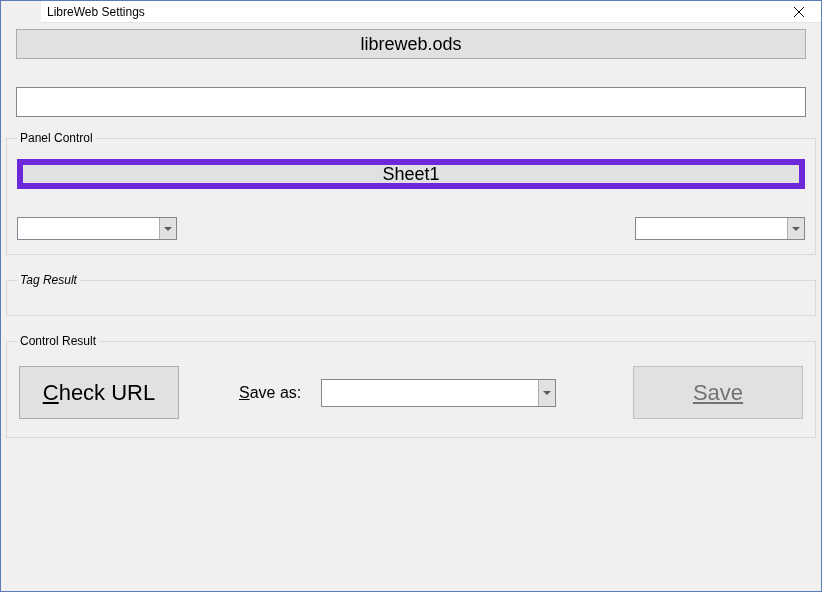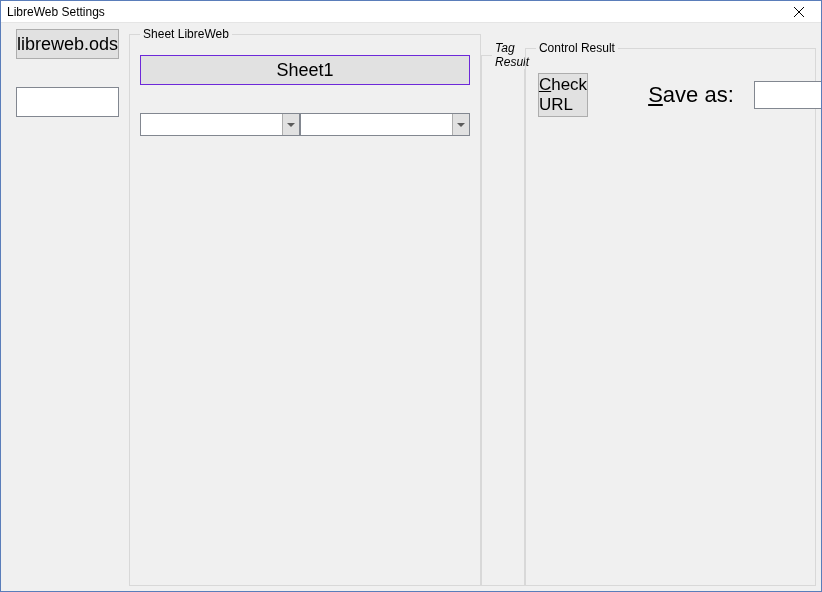--- a/index.html
+++ b/index.html
@@ -16,35 +16,36 @@
     border: 1px solid #5a7dba;
   }
   .titlebar {
     height: 22px;
     background: #fff;
     display: flex;
     align-items: center;
     justify-content: space-between;
     padding: 0 0 0 6px;
     border-bottom: 1px solid #e5e5e5;
+    margin-left: 40px;
   }
   .titlebar-close {
     width: 45px;
     height: 22px;
     display: flex;
     align-items: center;
     justify-content: center;
     font-size: 13px;
     cursor: default;
   }
   .client {
     flex: 1;
     padding: 0 5px 5px 5px;
     display: flex;
-    flex-direction: row;
+    flex-direction: column;
   }
 
   
   .top-block {
     padding: 6px 10px 10px 10px;
   }
   .file-button {
     width: 100%;
     height: 30px;
     background: #e1e1e1;
@@ -80,21 +81,21 @@
     display: flex;
     gap: 4px;
     margin-top: 4px;
   }
   .two-col > fieldset { flex: 1; }
 
   .sheet-button {
     width: 100%;
     height: 30px;
     background: #e1e1e1;
-    border: 1px solid #6d28d9;
+    border: 6px solid #6d28d9;
     font-size: 18px;
     display: flex;
     align-items: center;
     justify-content: center;
   }
   .tag-input {
     width: 100%;
     height: 30px;
     border: 1px solid #828790;
     background: #fff;
@@ -143,41 +144,42 @@
   .control-panel {
     margin-top: 18px;
   }
   .cp-row {
     display: flex;
     align-items: center;
     gap: 20px;
     padding: 4px 2px;
   }
   .btn {
-    height: 44px;
+    height: 53px;
     background: #e1e1e1;
     border: 1px solid #adadad;
-    font-size: 17px;
+    font-size: 22px;
     display: flex;
     align-items: center;
     justify-content: center;
   }
   .btn.check { width: 160px; }
   .saveas-label {
-    font-size: 22px;
+    font-size: 16px;
     margin-left: 40px;
     white-space: nowrap;
   }
   .saveas-combo { flex: 0 0 235px; }
   .spacer { flex: 1; }
   .btn.save {
     width: 170px;
-    color: #be185d;
+    color: #737373;
     background: #e1e1e1;
     border: 1px solid #c0c0c0;
+    text-decoration: underline;
   }
 
   .ul { text-decoration: underline; }
 
   .w160 { width: 160px; }
   .w170 { width: 170px; }
   .full { width: 100%; }
 </style>
 </head>
 <body>
@@ -197,21 +199,21 @@
   <div class="top-block">
     <div class="file-button">
       <span>libreweb.ods</span>
     </div>
     <input class="url-input" type="text" value="" style="">
   </div>
 
   <div class="two-col">
 
     <fieldset>
-      <legend>Sheet LibreWeb</legend>
+      <legend>Panel Control</legend>
       <div class="sheet-button">
         <span>Sheet1</span>
       </div>
       <div class="sheet-row2">
         <div class="combo w160">
           <span></span>
           <div class="combo-btn">
             <div class="chev"></div>
           </div>
         </div>

